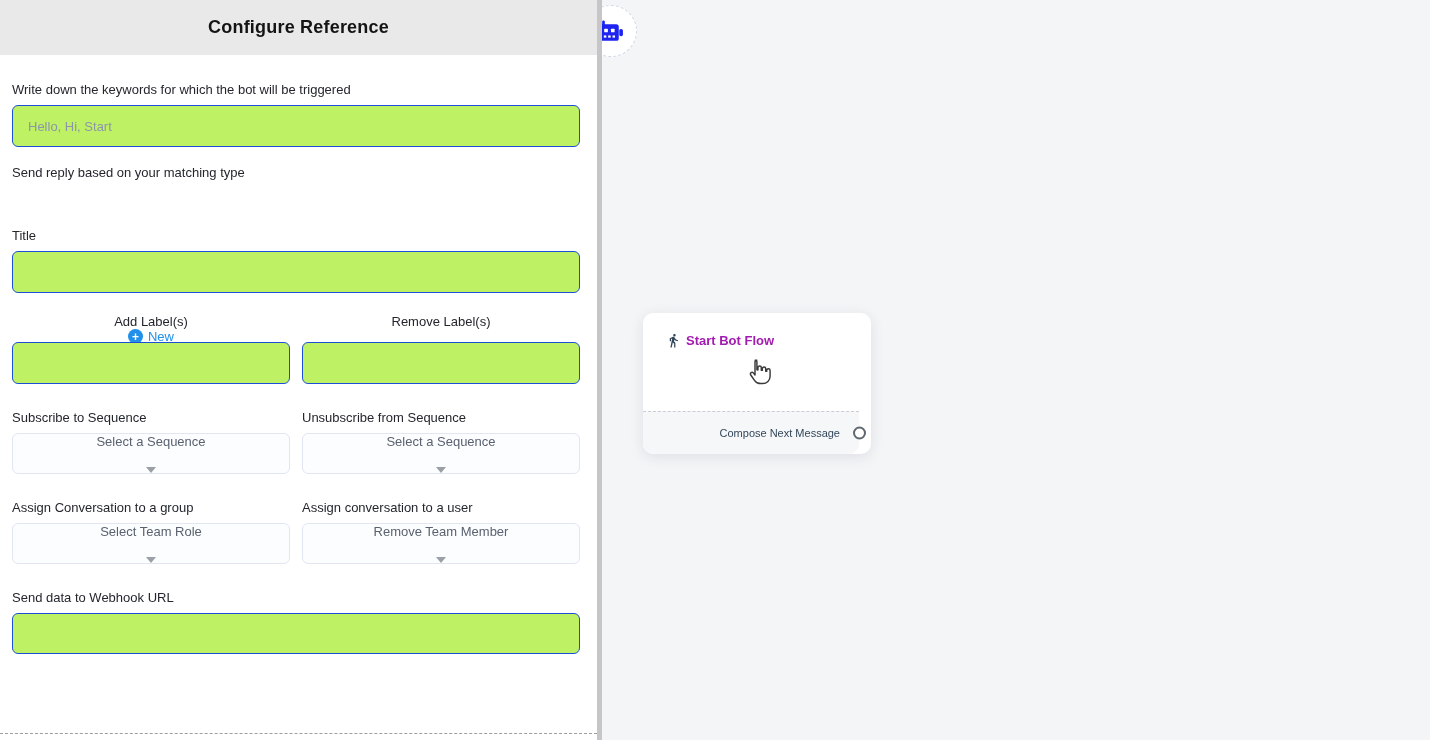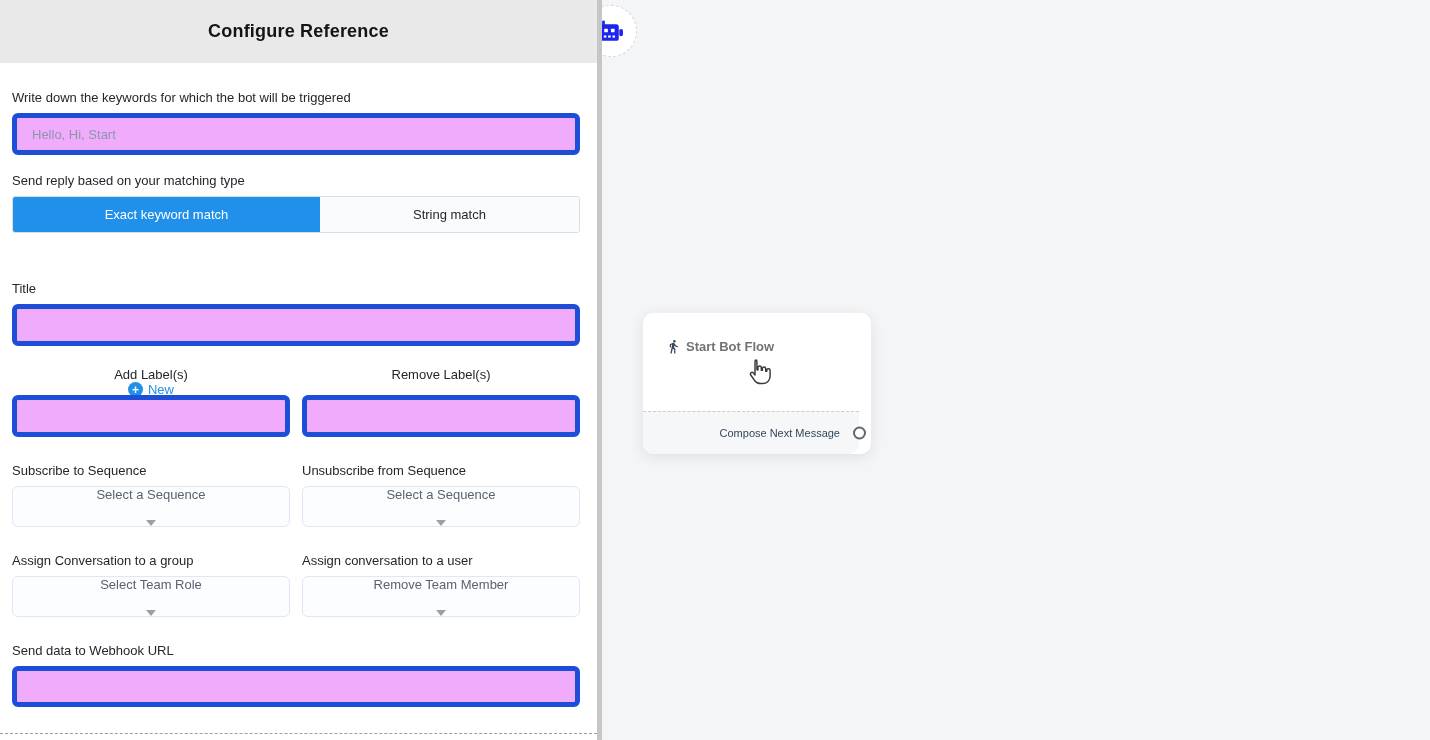--- a/index.html
+++ b/index.html
@@ -2,25 +2,25 @@
 <html><head>
 <meta charset="utf-8">
 <style>
   * { box-sizing: border-box; margin: 0; padding: 0; }
   html,body { width:1430px; height:740px; overflow:hidden; }
   body { font-family: "Liberation Sans", sans-serif; background:#fff; }
   .app { display:flex; width:1430px; height:740px; }
 
   
   .left-panel { width:597px; height:740px; background:#ffffff; position:relative; flex:none; }
-  .panel-header { height:63px; background:#e9e9e9; display:flex; align-items:center; justify-content:center;text-align:center; }
+  .panel-header { height:55px; background:#e9e9e9; display:flex; align-items:center; justify-content:center;text-align:center; }
   .panel-header h1 { font-size:18px; font-weight:700; color:#141414; letter-spacing:.2px; }
   .panel-form { padding:27px 17px 0 12px; }
   .field-label { font-size:13px; color:#23272d; margin-bottom:8px; display:block; }
-  .text-input { width:100%; height:42px; background:#f0abfc; border:5px solid #1d4ed8; border-radius:6px;
+  .text-input { width:100%; height:42px; background:#bef264; border:1px solid #1d4ed8; border-radius:6px;
                 padding:0 15px; font-size:13px; color:#333; font-family:"Liberation Sans",sans-serif; outline:none; }
   .text-input::placeholder { color:#8d96a8; }
   .mb18 { margin-bottom:18px; } .mb48 { margin-bottom:48px; } .mb21 { margin-bottom:21px; } .mb26 { margin-bottom:26px; }
 
   .tab-group { display:flex; height:37px; border:1px solid #d9dde6; border-radius:3px; overflow:hidden; margin-top:1px; }
   .tab { display:flex; align-items:center; justify-content:center; font-size:13px; cursor:pointer; }
   .tab.active { width:308px; background:#2090ea; color:#ffffff; }
   .tab.inactive { width:260px; background:#fafbfd; color:#23272d; }
 
   .two-col { display:flex; gap:12px; }
@@ -51,21 +51,21 @@
   .circle-btn + .circle-btn { margin-left:8px; }
   .blurred-btn { margin-left:30px; width:116px; height:35px; background:#ffffff; border:2px dashed #2e8be8;
                  border-radius:4px; display:flex; align-items:center; justify-content:center; cursor:pointer; }
   .blur-block { width:78px; height:13px; background:#9fb4cf; border-radius:3px; filter:blur(4px); }
   .save-btn { margin-left:14px; height:35px; padding:0 14px; background:#e4f6e6; border:2px dashed #2e9e44;
               border-radius:4px; display:flex; align-items:center; gap:7px; color:#1f7ad4; font-size:14px;
               font-weight:700; cursor:pointer; }
 
   .flow-node { position:absolute; left:41px; top:313px; width:228px; height:141px; background:#ffffff;
                border-radius:10px; box-shadow:0 3px 14px rgba(30,40,60,.10); cursor:grab; }
-  .node-header { display:flex; align-items:flex-start; gap:5px; padding:26px 0 0 23px; color:#737373;
+  .node-header { display:flex; align-items:flex-start; gap:5px; padding:20px 0 0 23px; color:#a21caf;
                  font-size:13px; font-weight:700; }
   .node-cursor { position:absolute; left:102px; top:44px; }
   .node-footer { position:absolute; left:0; right:12px; bottom:0; height:43px; background:#f6f7f8;
                  border-top:1px dashed #c9cdd3; border-radius:0 0 10px 10px; display:flex; align-items:center;
                  justify-content:flex-end; padding-right:19px; }
   .node-footer-text { font-size:11px; color:#33475b; }
   .port { position:absolute; right:-7px; top:50%; transform:translateY(-50%); width:13px; height:13px;
           border:2px solid #5f6771; border-radius:50%; background:#fff; cursor:crosshair; }
 </style>
 </head>
@@ -80,24 +80,20 @@
 
     <div class="panel-form">
 
       <div class="mb18">
         <label class="field-label">Write down the keywords for which the bot will be triggered</label>
         <input class="text-input" type="text" placeholder="Hello, Hi, Start" style="">
       </div>
 
       <div class="mb48">
         <label class="field-label">Send reply based on your matching type</label>
-        <div class="tab-group">
-          <div class="tab active">Exact keyword match</div>
-          <div class="tab inactive">String match</div>
-        </div>
       </div>
 
       <div class="mb21">
         <label class="field-label">Title</label>
         <input class="text-input" type="text" value="" style="">
       </div>
 
       <div class="two-col mb26">
         <div class="col">
           <div class="label-row">

